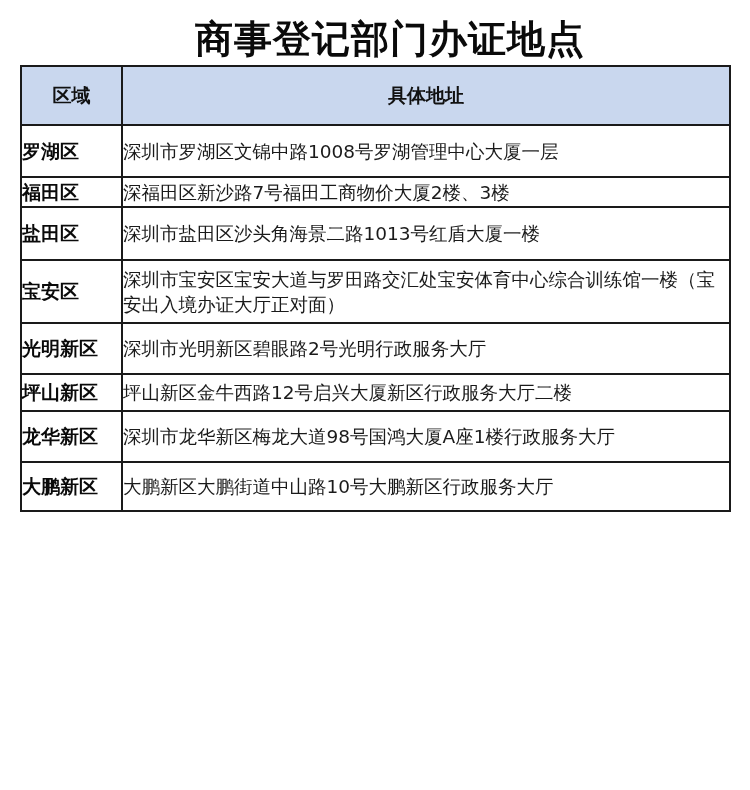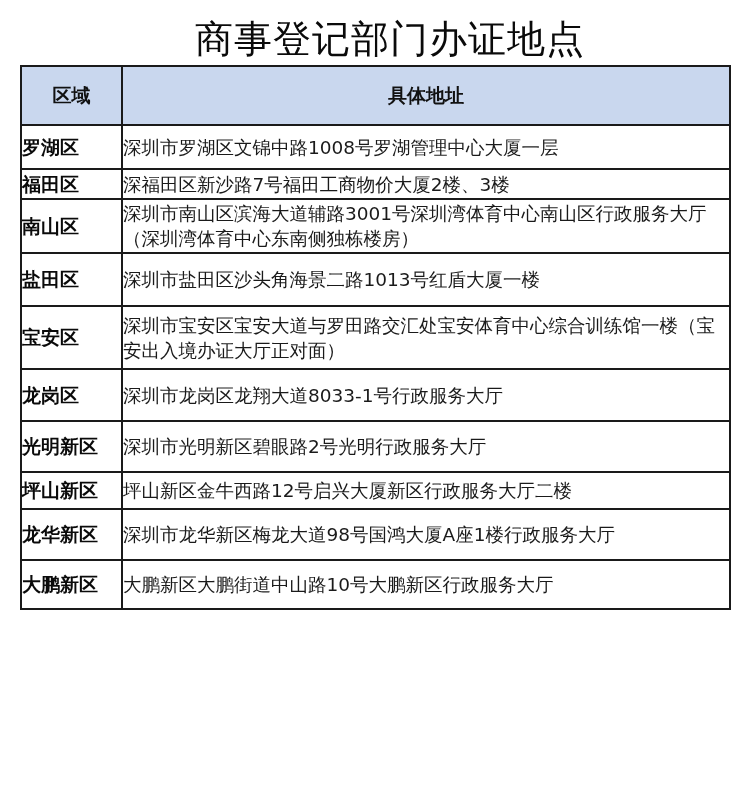--- a/index.html
+++ b/index.html
@@ -15,21 +15,21 @@
       font-family: "DejaVu Sans", sans-serif;
       color: #111;
     }
     .title {
       position: absolute;
       left: 0;
       top: 14px;
       width: 740px;
       text-align: center;
       font-size: 38px;
-      font-weight: normal;
+      font-weight: bold;
       letter-spacing: 1px;
       padding-left: 40px;
       box-sizing: border-box;
       color: #0a0a0a;
     }
     table.addr {
       position: absolute;
       left: 20px;
       top: 65px;
       width: 709px;
@@ -78,43 +78,35 @@
     <col class="c1">
     <col class="c2">
   </colgroup>
   <thead>
     <tr>
       <th>区域</th>
       <th>具体地址</th>
     </tr>
   </thead>
   <tbody>
-    <tr style="height:44px">
+    <tr style="height:52px">
       <td class="region">罗湖区</td>
       <td class="address">深圳市罗湖区文锦中路1008号罗湖管理中心大厦一层</td>
     </tr>
     <tr style="height:30px">
       <td class="region">福田区</td>
       <td class="address">深福田区新沙路7号福田工商物价大厦2楼、3楼</td>
-    </tr>
-    <tr style="height:54px">
-      <td class="region">南山区</td>
-      <td class="address">深圳市南山区滨海大道辅路3001号深圳湾体育中心南山区行政服务大厅（深圳湾体育中心东南侧独栋楼房）</td>
     </tr>
     <tr style="height:53px">
       <td class="region">盐田区</td>
       <td class="address">深圳市盐田区沙头角海景二路1013号红盾大厦一楼</td>
     </tr>
     <tr style="height:63px">
       <td class="region">宝安区</td>
       <td class="address">深圳市宝安区宝安大道与罗田路交汇处宝安体育中心综合训练馆一楼（宝安出入境办证大厅正对面）</td>
-    </tr>
-    <tr style="height:52px">
-      <td class="region">龙岗区</td>
-      <td class="address">深圳市龙岗区龙翔大道8033-1号行政服务大厅</td>
     </tr>
     <tr style="height:51px">
       <td class="region">光明新区</td>
       <td class="address">深圳市光明新区碧眼路2号光明行政服务大厅</td>
     </tr>
     <tr style="height:37px">
       <td class="region">坪山新区</td>
       <td class="address">坪山新区金牛西路12号启兴大厦新区行政服务大厅二楼</td>
     </tr>
     <tr style="height:51px">

